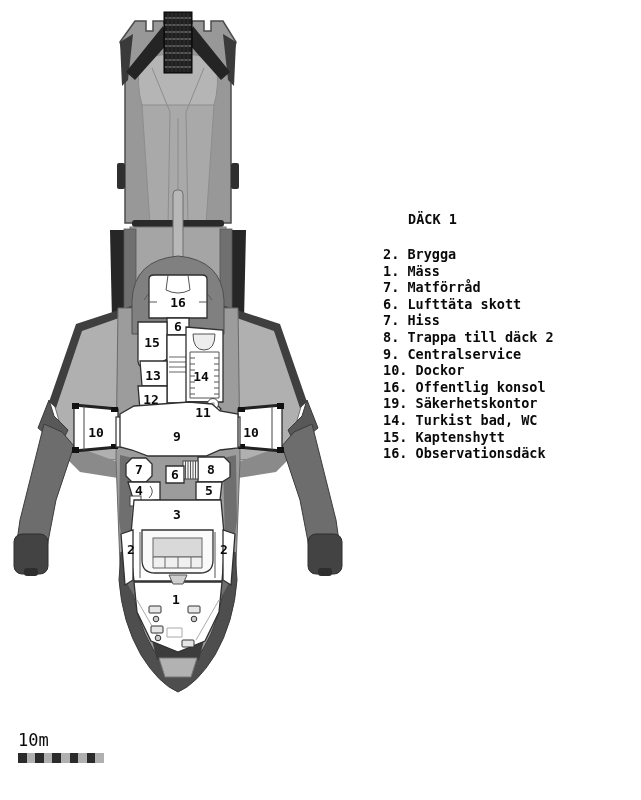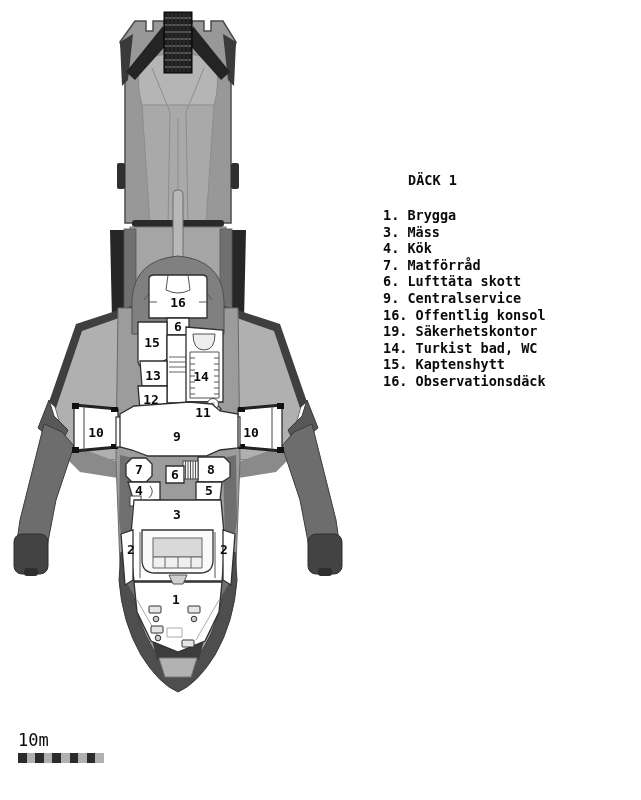--- a/index.html
+++ b/index.html
@@ -6,21 +6,21 @@
   body{
     width:641px;height:800px;position:relative;background:#ffffff;
     font-family:"DejaVu Sans Mono","Liberation Mono",monospace;
     overflow:hidden;
   }
   .ship-svg{position:absolute;left:0;top:0;}
   .legend{
     position:absolute;left:383px;top:172px;
     font-weight:bold;font-size:13.5px;color:#0a0a0a;
   }
-  .legend-title{margin-left:25px;margin-bottom:19px;white-space:pre;}
+  .legend-title{margin-left:25px;margin-bottom:19px;white-space:pre;margin-top:39px;}
   .legend-item{line-height:16.6px;white-space:pre;}
   .scale{position:absolute;left:18px;top:731px;color:#0a0a0a;}
   .scale-label{font-size:17px;font-weight:normal;line-height:19px;}
   .scale-bar{display:flex;margin-top:3px;border:0;}
   .sq{width:8.6px;height:9.5px;}
   .sq-d{background:#2b2b2b;}
   .sq-l{background:#b0b0b0;}
   .map-num{
     font-family:"DejaVu Sans Mono","Liberation Mono",monospace;
     font-weight:bold;font-size:13px;fill:#0a0a0a;
@@ -196,26 +196,28 @@
     <text x="209" y="495">5</text>
     <text x="177" y="519">3</text>
     <text x="131" y="554">2</text>
     <text x="224" y="554">2</text>
     <text x="176" y="604">1</text>
   </g>
 </svg>
 
 <div class="legend">
   <div class="legend-title">DÄCK 1</div>
-  <div class="legend-item">1. Brygga</div>
-  <div class="legend-item">3. Mäss</div>
-  <div class="legend-item">4. Kök</div>
+  <div class="legend-item">2. Brygga</div>
+  <div class="legend-item">1. Mäss</div>
   <div class="legend-item">7. Matförråd</div>
   <div class="legend-item">6. Lufttäta skott</div>
+  <div class="legend-item">7. Hiss</div>
+  <div class="legend-item">8. Trappa till däck 2</div>
   <div class="legend-item">9. Centralservice</div>
+  <div class="legend-item">10. Dockor</div>
   <div class="legend-item">16. Offentlig konsol</div>
   <div class="legend-item">19. Säkerhetskontor</div>
   <div class="legend-item">14. Turkist bad, WC</div>
   <div class="legend-item">15. Kaptenshytt</div>
   <div class="legend-item">16. Observationsdäck</div>
 </div>
 
 <div class="scale">
   <div class="scale-label">10m</div>
   <div class="scale-bar">

